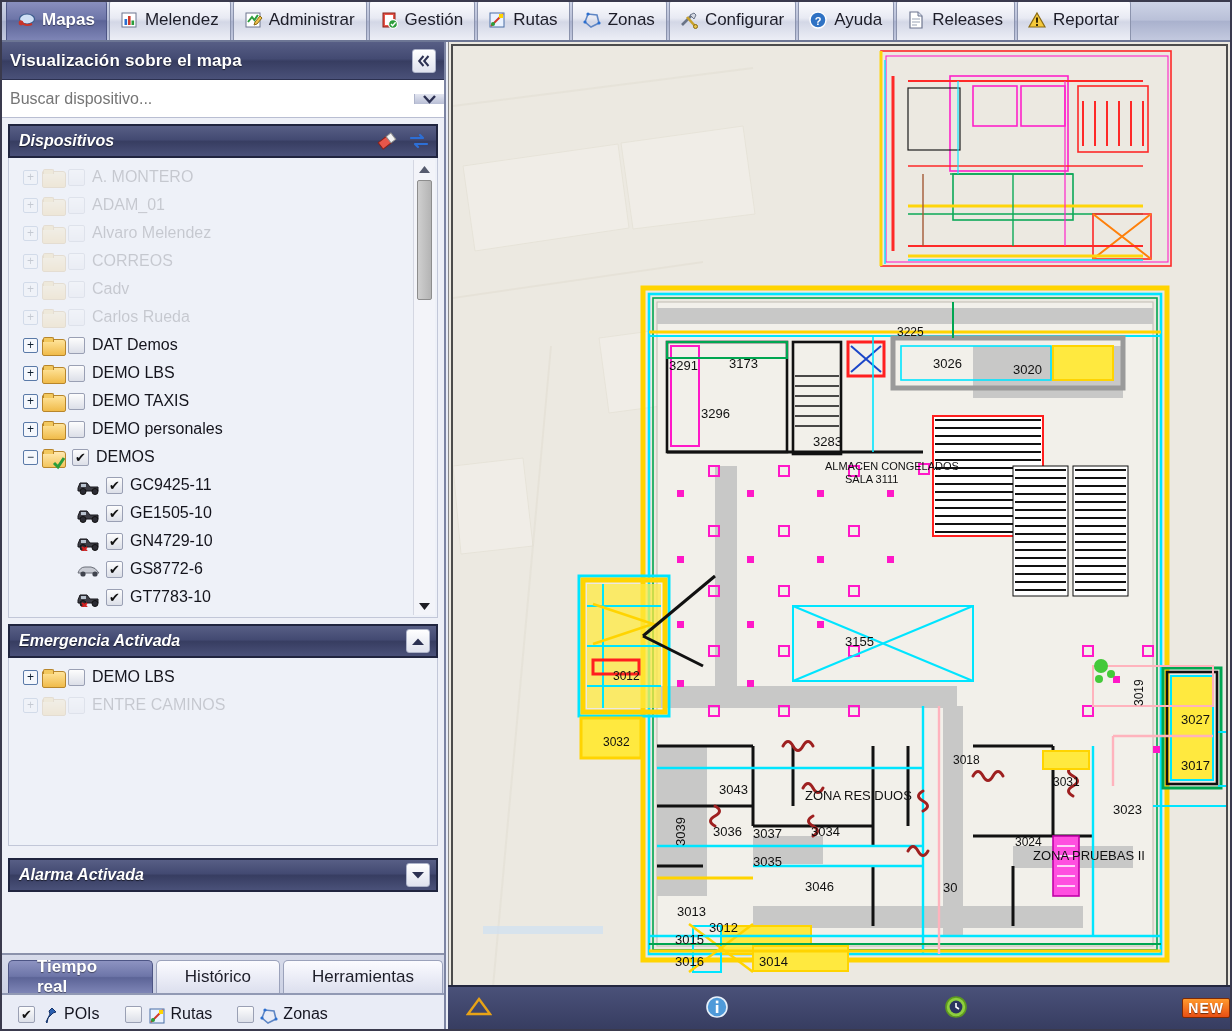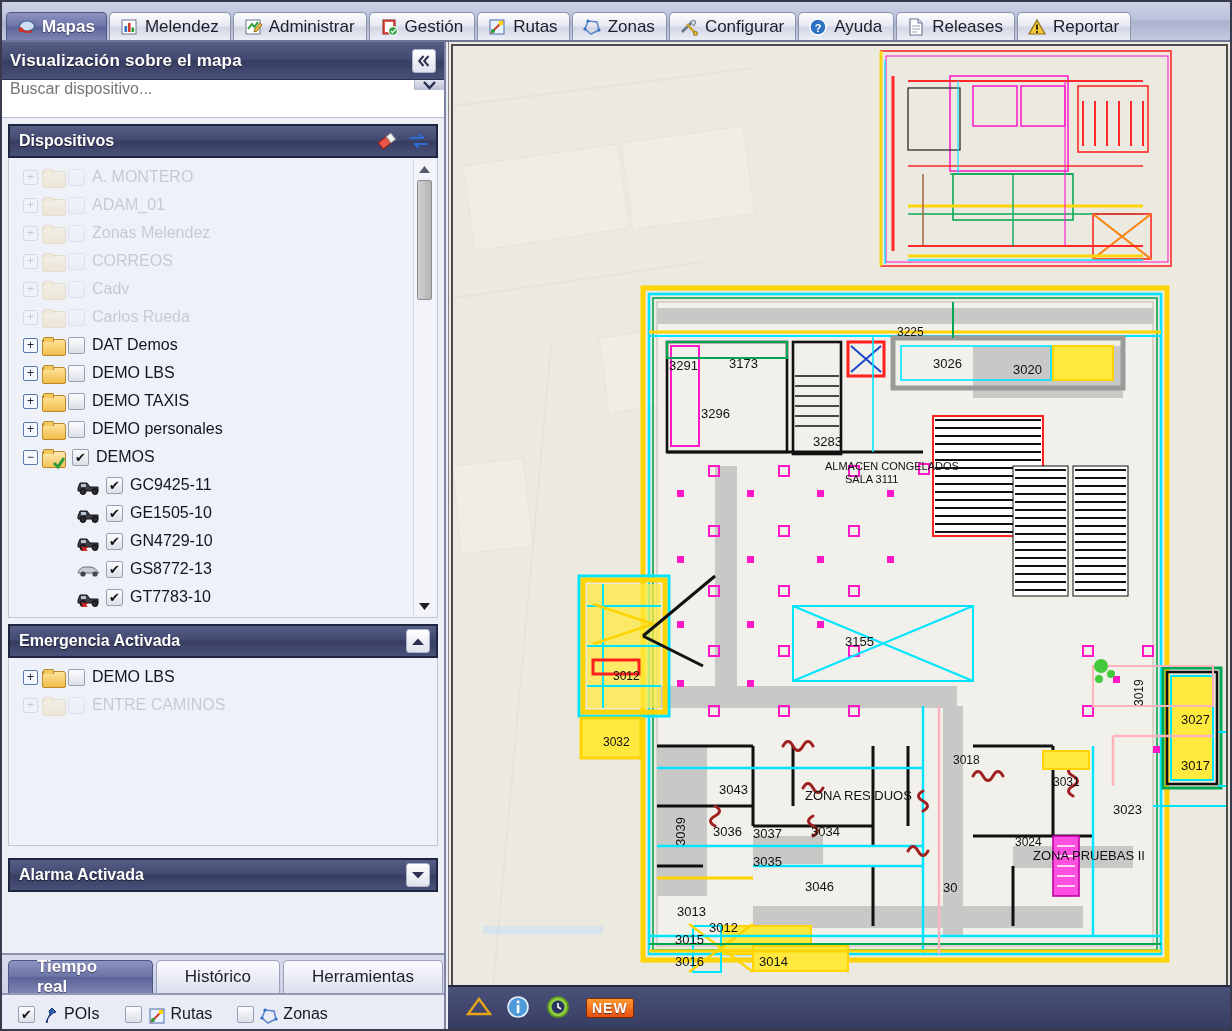--- a/index.html
+++ b/index.html
@@ -19,21 +19,21 @@
 
   
   #tabbar {
     position: absolute; left: 0; top: 0; width: 1228px; height: 40px;
     background: linear-gradient(to bottom, #cdd3e6 0%, #b9c0d8 48%, #a9b1cd 50%, #c3c9df 100%);
     border-bottom: 2px solid #6d7694;
     display: flex; align-items: flex-end; gap: 0px;
     padding-left: 4px;
   }
   .tab {
-    height: 28px;
+    height: 41px;
     display: flex; align-items: center; gap: 6px;
     padding: 0 11px 0 9px;
     margin-right: 2px;
     border: 1px solid #8b93ad;
     border-bottom: none;
     border-radius: 5px 5px 0 0;
     background: linear-gradient(to bottom, #fdfdff 0%, #e8eaf3 45%, #d3d7e6 55%, #eceef6 100%);
     font-size: 17px; color: #1d1d28;
     white-space: nowrap;
     cursor: pointer;
@@ -70,21 +70,21 @@
     border-radius: 3px;
     background: linear-gradient(to bottom,#ffffff,#dfe2ee);
     display: flex; align-items: center; justify-content: center;
     color: #2c3152; font-size: 13px; cursor: pointer;
     line-height: 1;
   }
 
   #searchrow {
     height: 38px; background: #ffffff;
     border-bottom: 1px solid #b9bed2;
-    display: flex; align-items: flex-start;
+    display: flex; align-items: center;
   }
   #searchrow input {
     flex: 1; border: none; outline: none;
     font-size: 16px; color: #555b6b;
     padding: 0 8px; background: #fff;
     font-family: "Liberation Sans", sans-serif;
   }
   #searchrow .dropbtn {
     width: 30px;
     background: linear-gradient(to bottom,#e3e6f1,#b9bfd6);
@@ -95,21 +95,21 @@
 
   .section { margin: 6px; }
   .section-head {
     height: 34px;
     background: linear-gradient(to bottom, #575e85 0%, #434a72 45%, #373d61 52%, #4a5179 100%);
     border: 2px solid #20253f;
     color: #fff; font-weight: bold; font-size: 16px;
     display: flex; align-items: center; padding: 0 6px 0 9px;
     text-shadow: 0 1px 1px rgba(0,0,0,.6);
   }
-  .section-head .ttl { flex: 1; }
+  .section-head .ttl { flex: 1; font-style: italic; }
   .section-body {
     background: #eef1f8;
     border: 1px solid #c2c7d8; border-top: none;
     position: relative;
   }
 
   
   .tree { padding: 5px 0 0 14px; font-size: 16px; color: #14141c; }
   .trow { display: flex; align-items: center; height: 28px; gap: 4px; white-space: nowrap; }
   .trow.child { padding-left: 34px; }
@@ -195,21 +195,21 @@
     border-left: 1px solid #888;
   }
   #mapframe {
     position:absolute; inset: 2px;
     border: 2px solid #4c4c4c; background: #ece9e1; overflow: hidden;
   }
   #statusbar {
     position:absolute; left: 446px; bottom: 0; width: 782px; height: 44px;
     background: linear-gradient(to bottom,#4a5179,#373d61);
     border-top: 2px solid #23273f;
-    display: flex; align-items: center; gap: 14px; padding-left: 18px;
+    display: flex; align-items: center; gap: 14px; padding-left: 18px; justify-content: space-between;
   }
   .sb-ico { width: 26px; height: 26px; position: relative; cursor: pointer; }
   .newbadge {
     background: linear-gradient(to bottom,#ff9a2e,#e94f14);
     border: 1px solid #7d2a06;
     color:#fff; font-weight:bold; font-size: 14px; letter-spacing: 1px;
     padding: 1px 5px; border-radius: 2px;
     text-shadow: 0 1px 1px rgba(0,0,0,.55);
     cursor: pointer;
   }
@@ -376,21 +376,21 @@
             <div class="trow faded">
               <span class="exp">+</span>
               <span class="folder"></span>
               <span class="chk"></span>
               <span class="tlabel">ADAM_01</span>
             </div>
             <div class="trow faded">
               <span class="exp">+</span>
               <span class="folder"></span>
               <span class="chk"></span>
-              <span class="tlabel">Zonas Melendez</span>
+              <span class="tlabel">Alvaro Melendez</span>
             </div>
             <div class="trow faded">
               <span class="exp">+</span>
               <span class="folder"></span>
               <span class="chk"></span>
               <span class="tlabel">CORREOS</span>
             </div>
             <div class="trow faded">
               <span class="exp">+</span>
               <span class="folder"></span>
@@ -481,21 +481,21 @@
             <div class="trow child">
               <span class="exp blank"></span>
               <span class="veh">
                 <svg width="26" height="20" viewBox="0 0 26 20">
                   <path d="M2 14 q2 -6 7 -6 h6 q4 0 8 6 z" fill="#c9ccd4" stroke="#6b6f79"></path>
                   <circle cx="7" cy="15" r="2.6" fill="#40444e"></circle>
                   <circle cx="19" cy="15" r="2.6" fill="#40444e"></circle>
                 </svg>
               </span>
               <span class="chk">✔</span>
-              <span class="tlabel">GS8772-13</span>
+              <span class="tlabel">GS8772-6</span>
             </div>
             <div class="trow child">
               <span class="exp blank"></span>
               <span class="veh">
                 <svg width="26" height="20" viewBox="0 0 26 20">
                   <path d="M2 13 L4 8 h7 l3 4 h8 v4 H2z" fill="#3c3c44" stroke="#17171c"></path>
                   <circle cx="7" cy="16.5" r="3" fill="#2b2b33" stroke="#111"></circle>
                   <circle cx="19" cy="16.5" r="3" fill="#2b2b33" stroke="#111"></circle>
                   <rect x="5" y="9" width="5" height="3" fill="#b9c3cf"></rect>
                   <path d="M6 16 l5 4 M11 16 l-5 4" stroke="#d32020" stroke-width="2"></path>

